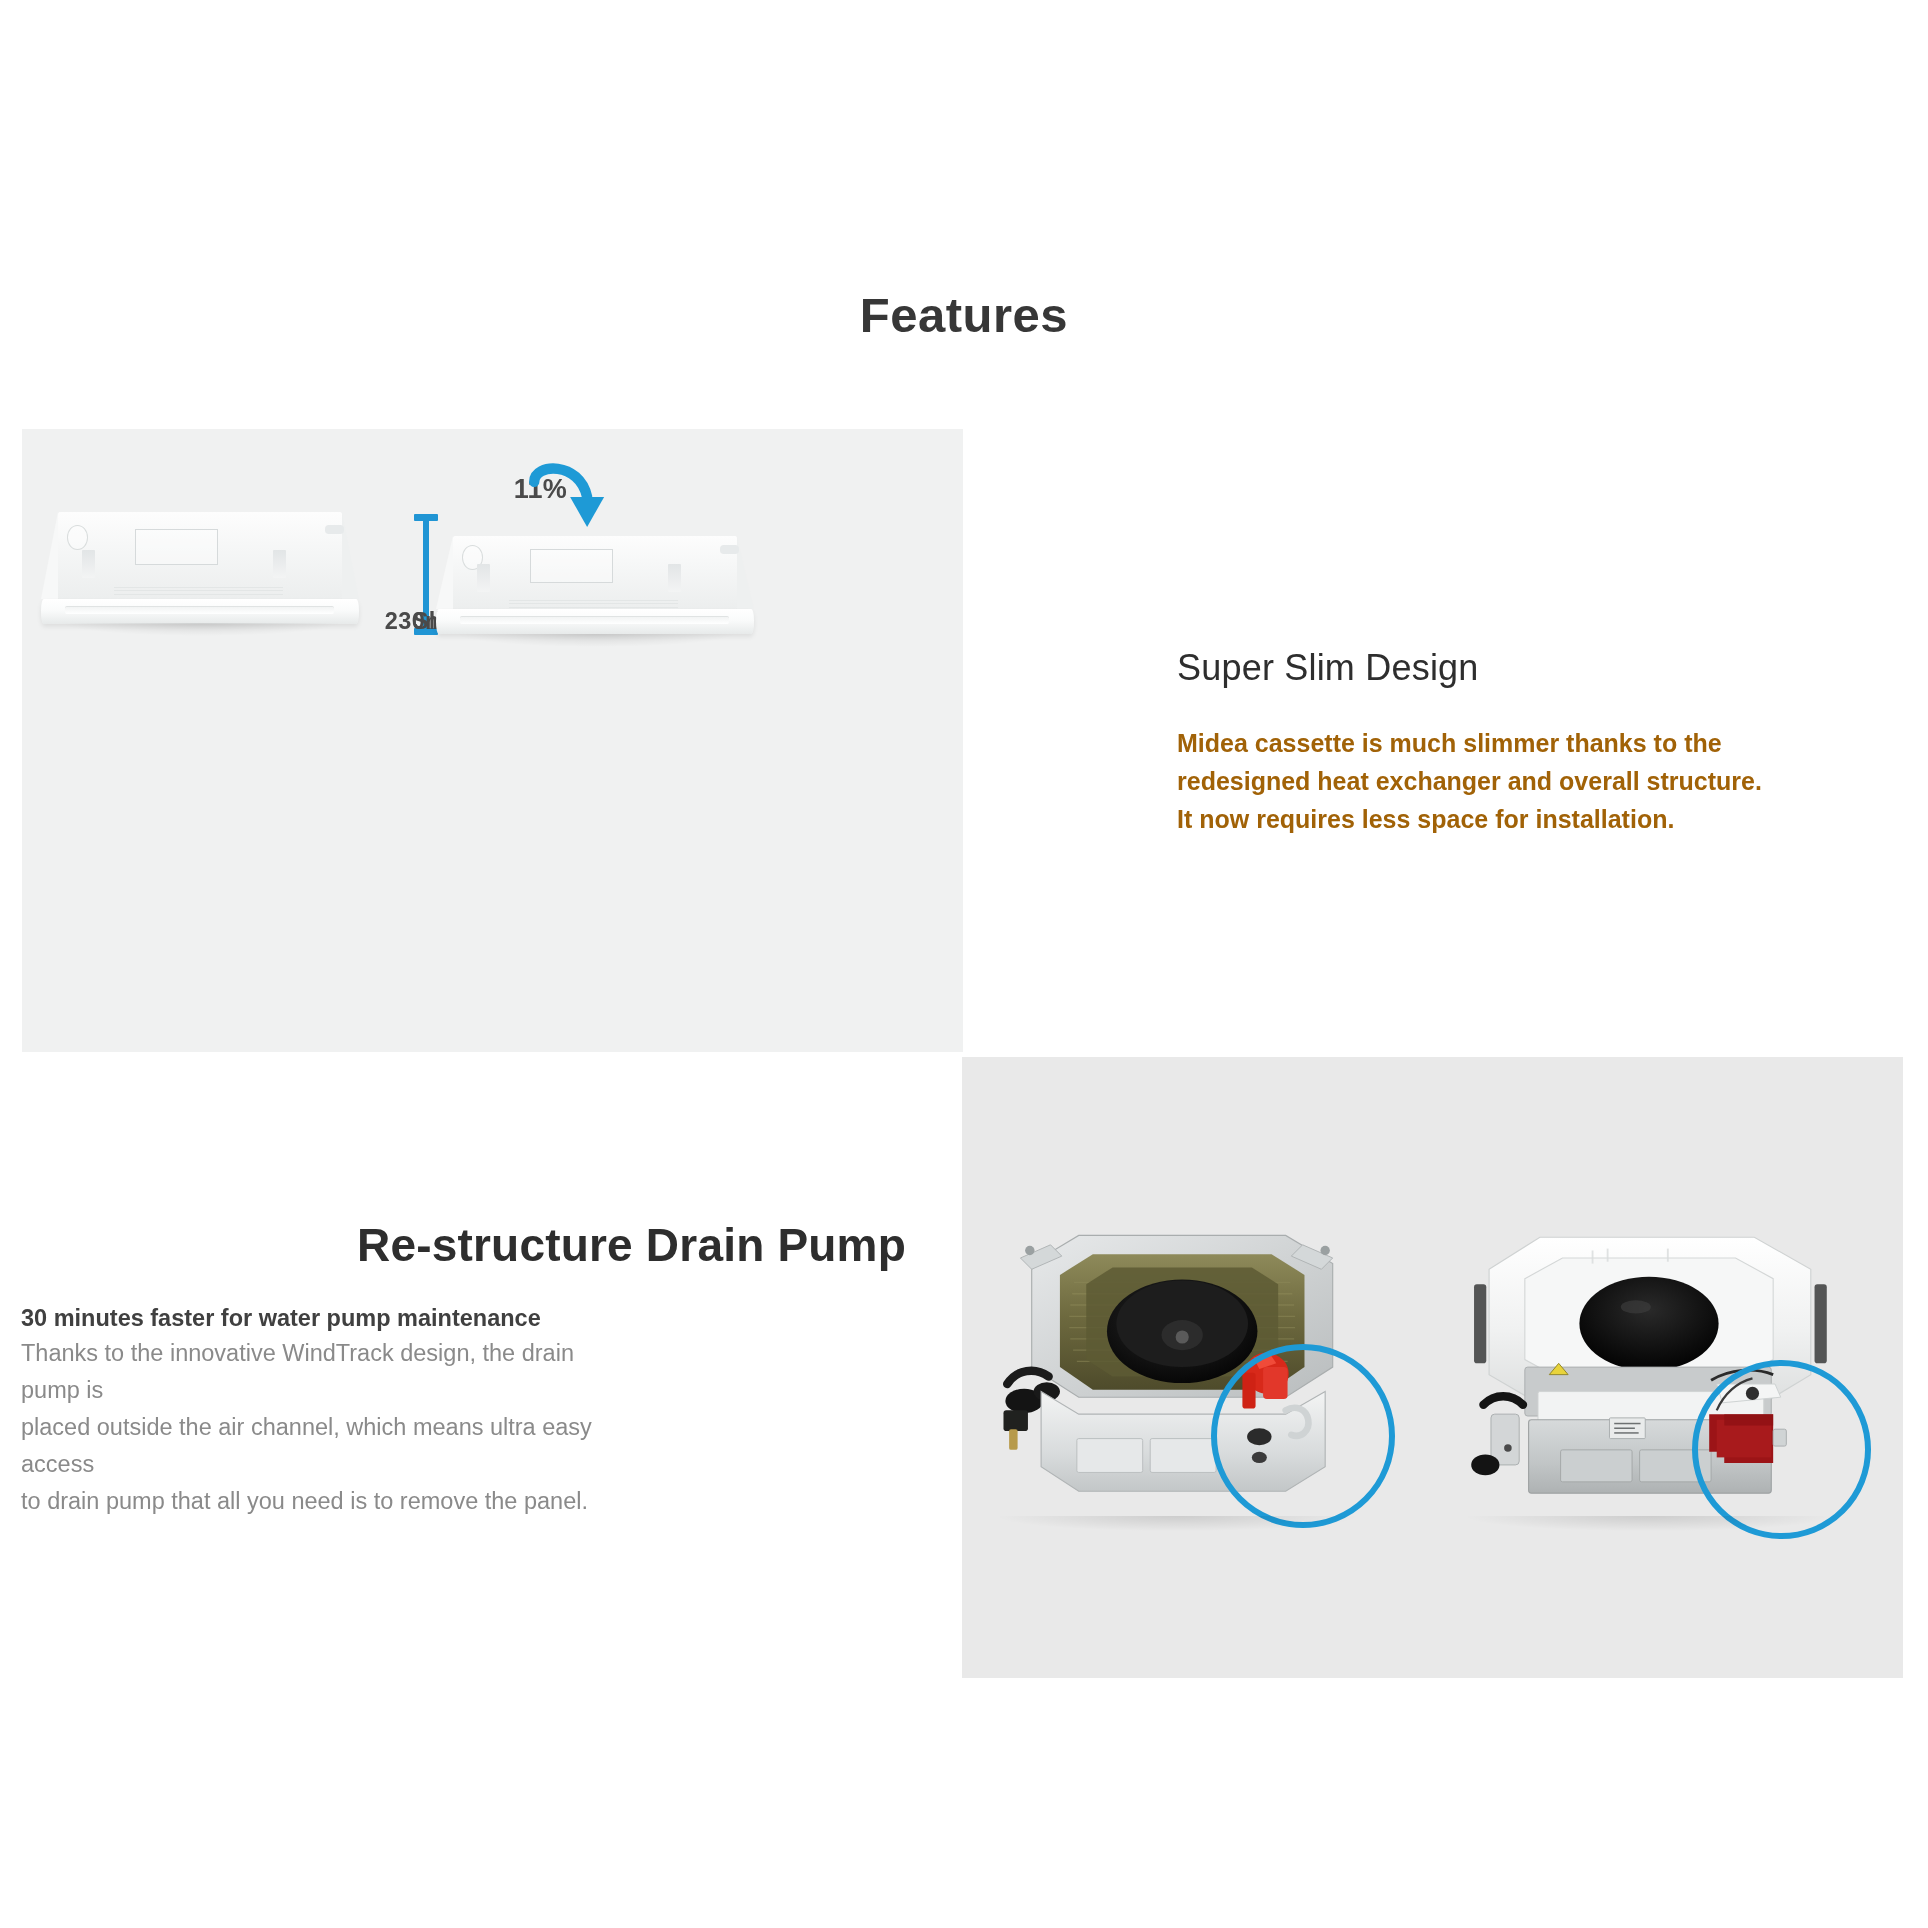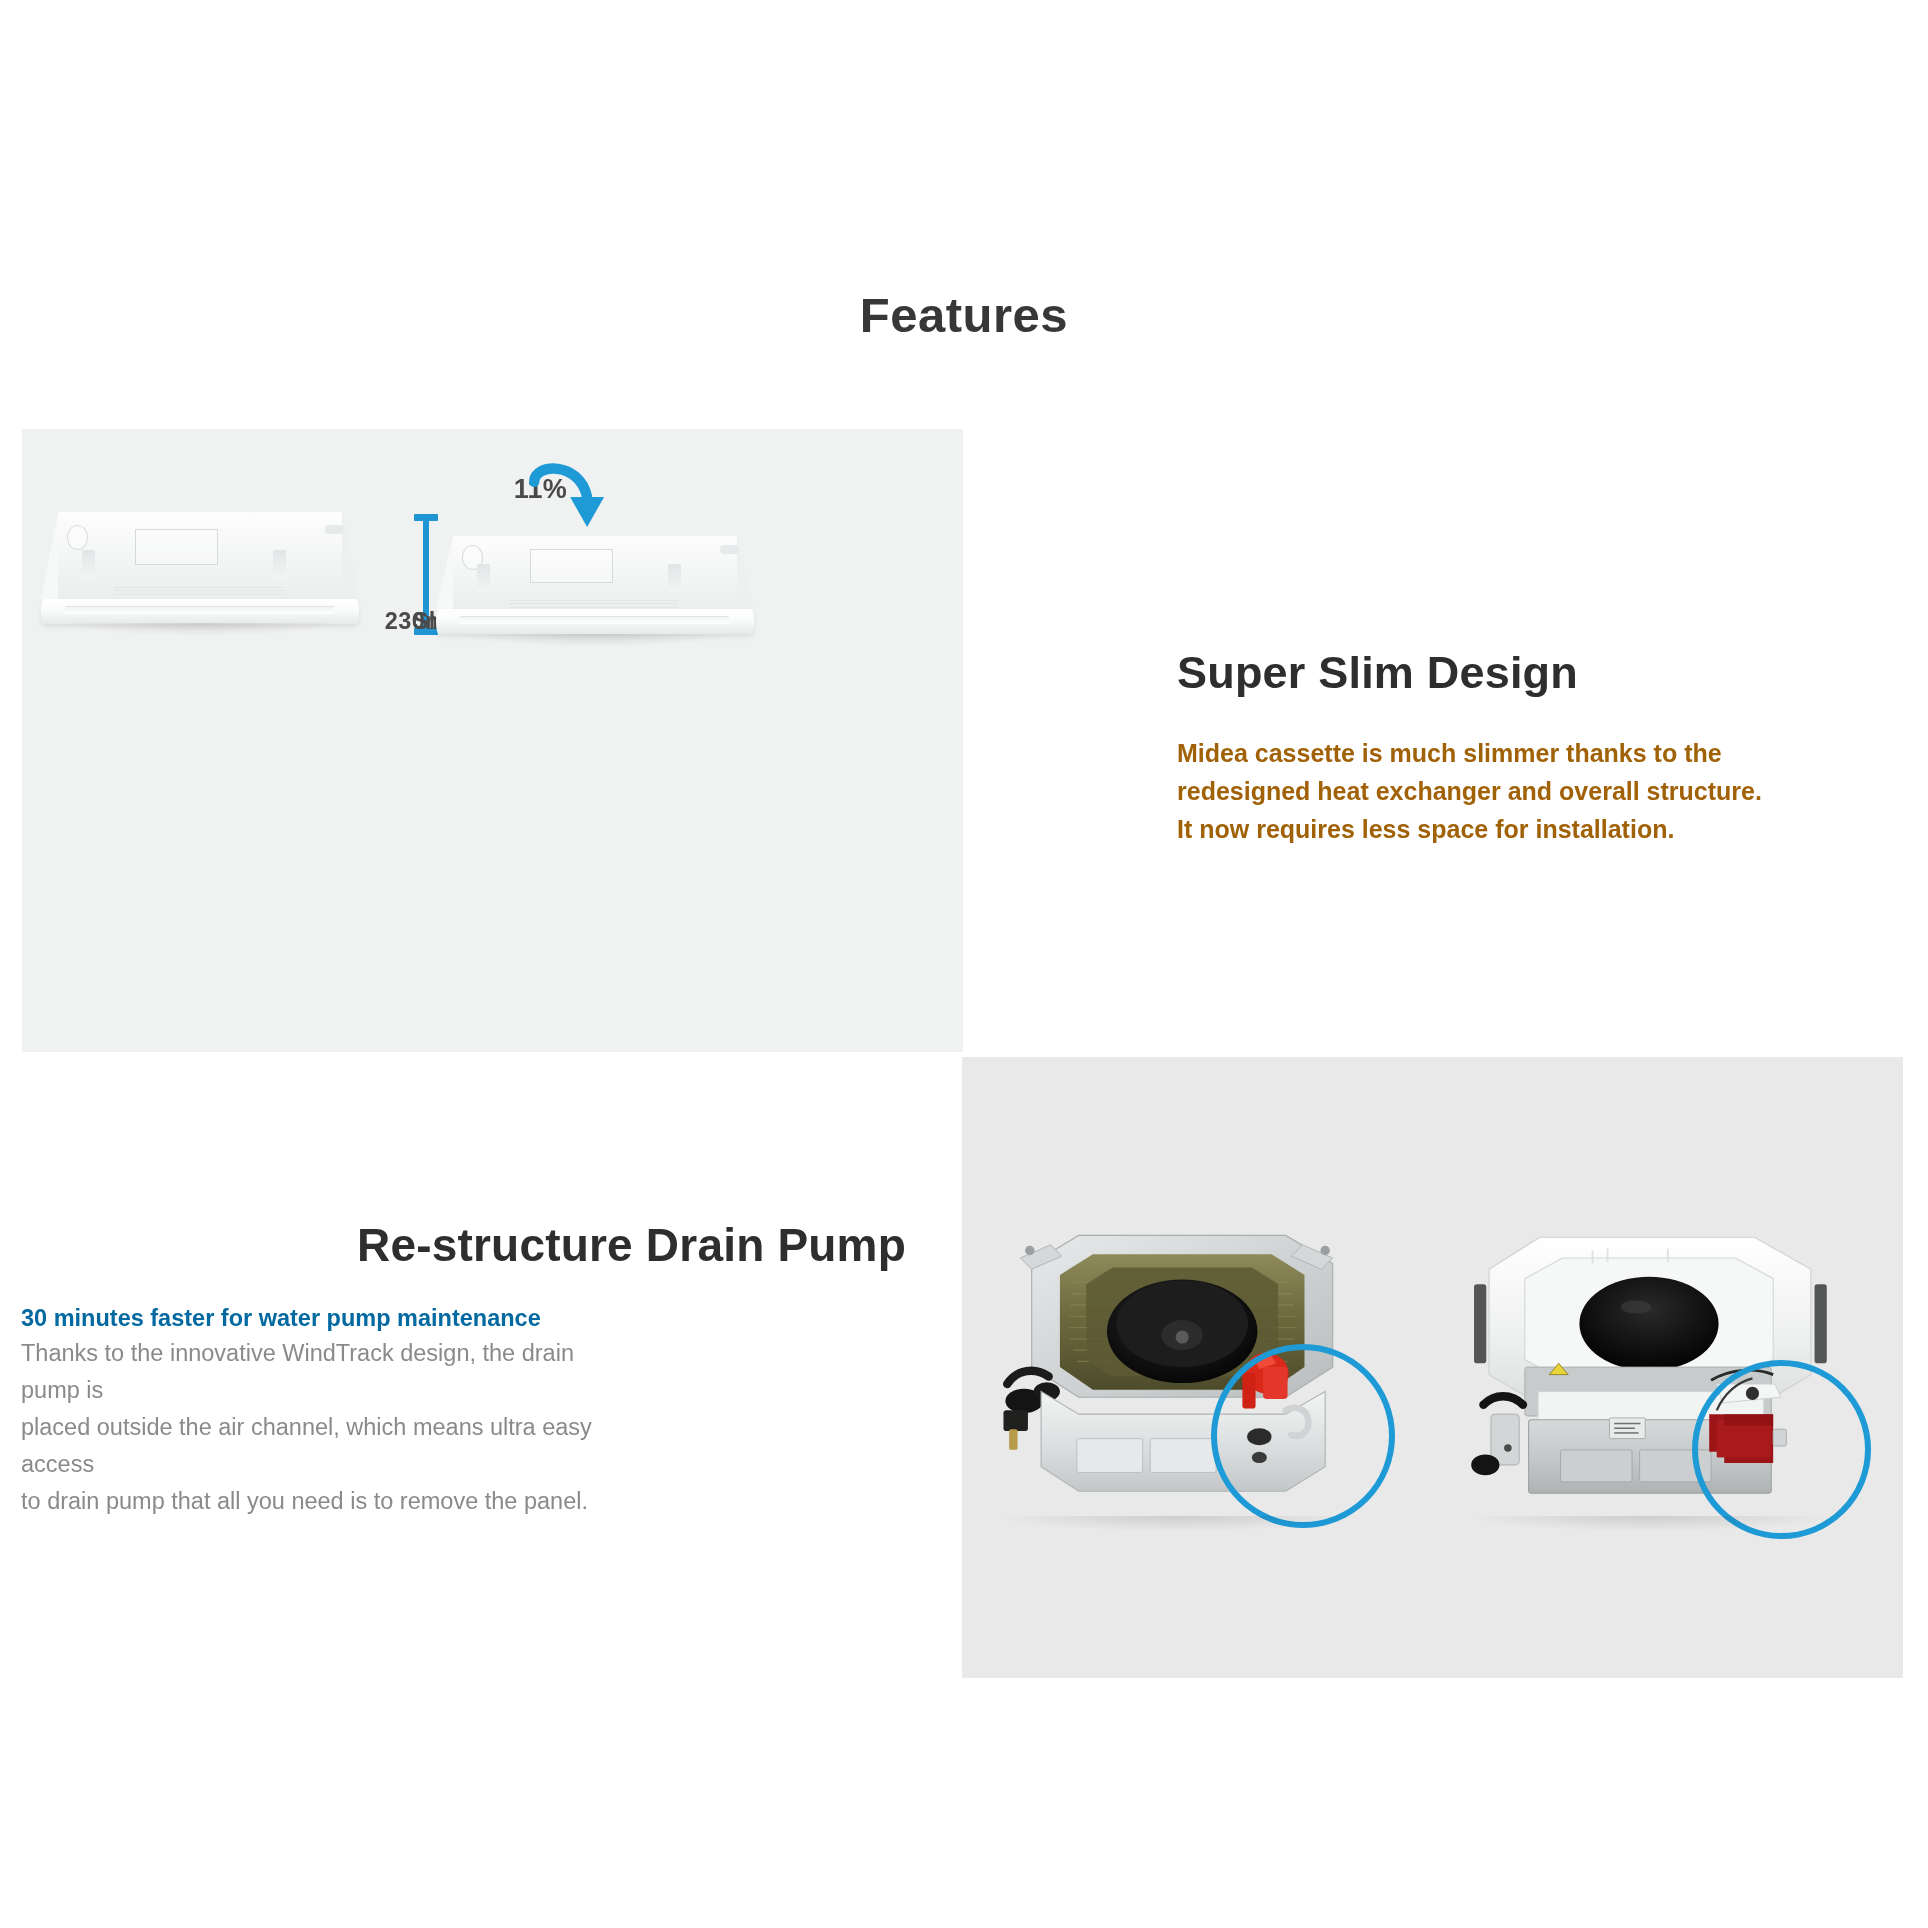--- a/index.html
+++ b/index.html
@@ -54,22 +54,22 @@
   }
 
   
   .slim-text {
     position: absolute;
     left: 1177px;
     top: 648px;
     width: 697px;
   }
   .slim-title {
-    font-size: 45px;
-    font-weight: 700;
+    font-size: 36px;
+    font-weight: 400;
     color: #2e2e2e;
     letter-spacing: 0.2px;
     line-height: 1.1;
   }
   .slim-body {
     margin-top: 36px;
     font-size: 25px;
     line-height: 1.52;
     color: #a16207;
     font-weight: 700;
@@ -88,21 +88,21 @@
     font-weight: 700;
     color: #2e2e2e;
     letter-spacing: 0.2px;
     line-height: 1.1;
     text-align: right;
   }
   .pump-lead {
     margin-top: 30px;
     font-size: 23.5px;
     font-weight: 700;
-    color: #0369a1;
+    color: #404040;
     line-height: 1.45;
   }
   .pump-body {
     font-size: 23.5px;
     line-height: 1.58;
     color: #8a8a8a;
     font-weight: 400;
   }
   .pump-body div { white-space: nowrap; }
 

